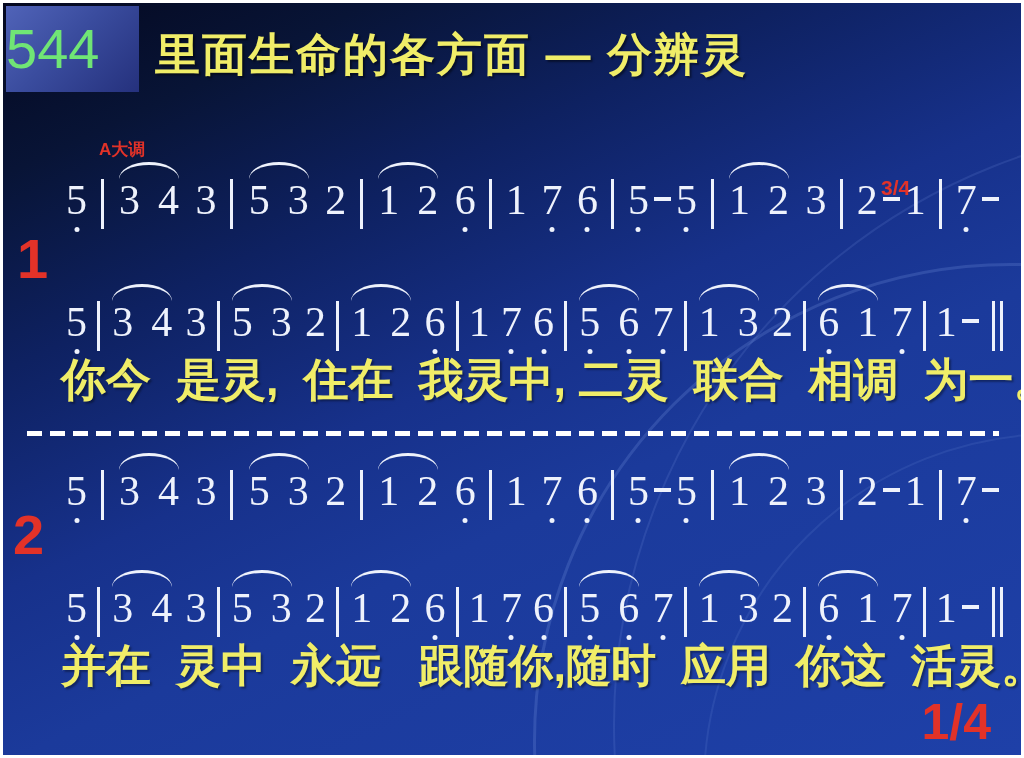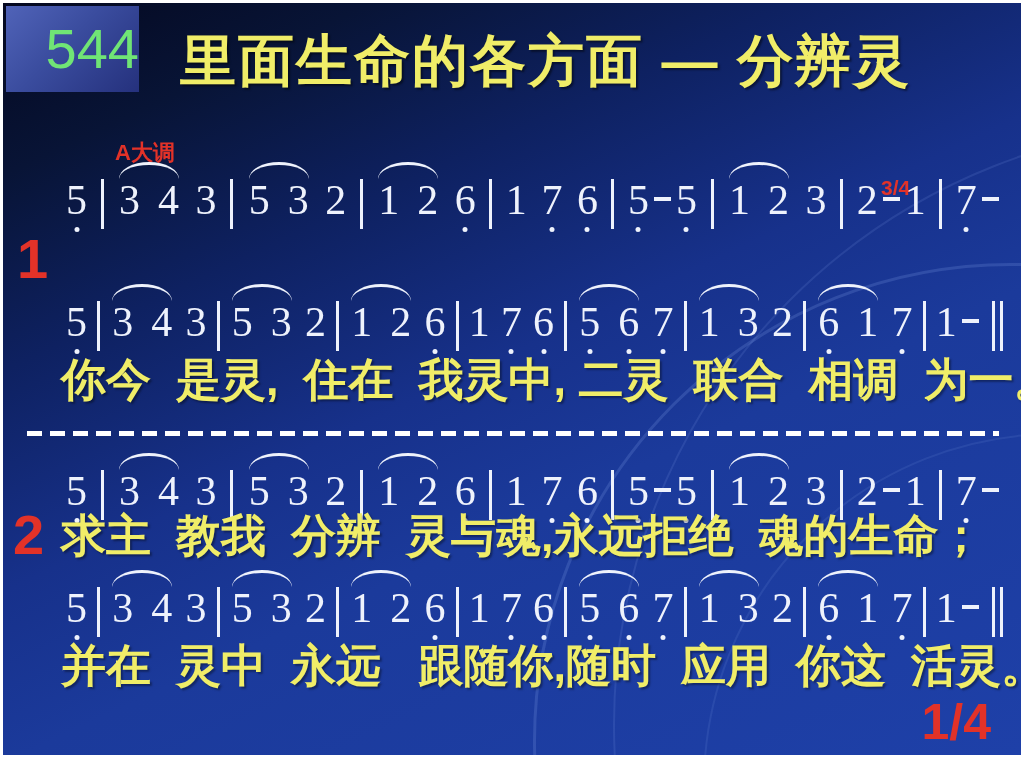--- a/index.html
+++ b/index.html
@@ -14,32 +14,31 @@
   }
   
   .swirl{position:absolute;border-radius:50%;pointer-events:none;}
   .swirl.s1{width:950px;height:950px;border:3px solid rgba(140,170,240,0.20);left:530px;top:260px;}
   .swirl.s2{width:1200px;height:1200px;border:2px solid rgba(140,170,240,0.14);left:610px;top:120px;}
   .swirl.s3{width:700px;height:700px;border:2px solid rgba(140,170,240,0.12);left:700px;top:430px;}
 
   .badge{
     position:absolute;left:3px;top:3px;width:133px;height:86px;
     background:linear-gradient(135deg,#5063b8 0%,#3a4c9e 45%,#25317d 100%);
-    display:flex;align-items:center;justify-content:flex-end;
+    display:flex;align-items:center;justify-content:flex-start;
   }
   .badge-num{color:#70e575;font-size:56px;line-height:1;font-family:"Liberation Sans",sans-serif;}
 
   .title{
     position:absolute;left:152px;top:26px;right:10px;
-    color:#f0ed68;font-size:56px;font-weight:bold;letter-spacing:2px;
+    color:#f0ed68;font-size:45px;font-weight:bold;letter-spacing:2px;
     white-space:pre;line-height:1.15;
     text-shadow:2px 2px 2px rgba(0,0,0,0.45);
-    margin-left:25px;
-  }
-  .keysig{position:absolute;left:112px;top:135px;color:#e23228;font-size:22px;font-weight:bold;}
+  }
+  .keysig{position:absolute;left:96px;top:135px;color:#e23228;font-size:17px;font-weight:bold;}
   .timesig{position:absolute;left:878px;top:137px;color:#e23228;font-size:21px;font-weight:bold;margin-top:36px;}
 
   
   .notation-line{
     position:absolute;left:62px;right:18px;height:50px;
     display:flex;justify-content:space-between;align-items:flex-start;
     color:#eef2fc;font-family:"Liberation Serif","DejaVu Serif",serif;
     font-size:42px;line-height:1;
   }
   .nl1{top:176px}.nl2{top:298px}.nl3{top:467px}.nl4{top:584px}
@@ -373,21 +372,20 @@
         <span class="note">1</span>
       </span>
       <span class="bar"></span>
       <span class="cluster">
         <span class="note low">7</span>
         <span class="dash"></span>
       </span>
     </div>
 
   <div class="verse-num vn2">2</div>
-  <div class="lyrics ly3">求主  教我  分辨  灵与魂,永远拒绝  魂的生命；</div>
 
   <div class="notation-line nl4">
       <span class="cluster">
         <span class="note low">5</span>
       </span>
       <span class="bar"></span>
       <span class="group">
         <span class="slur"></span>
         <span class="cluster">
           <span class="note">3</span>

